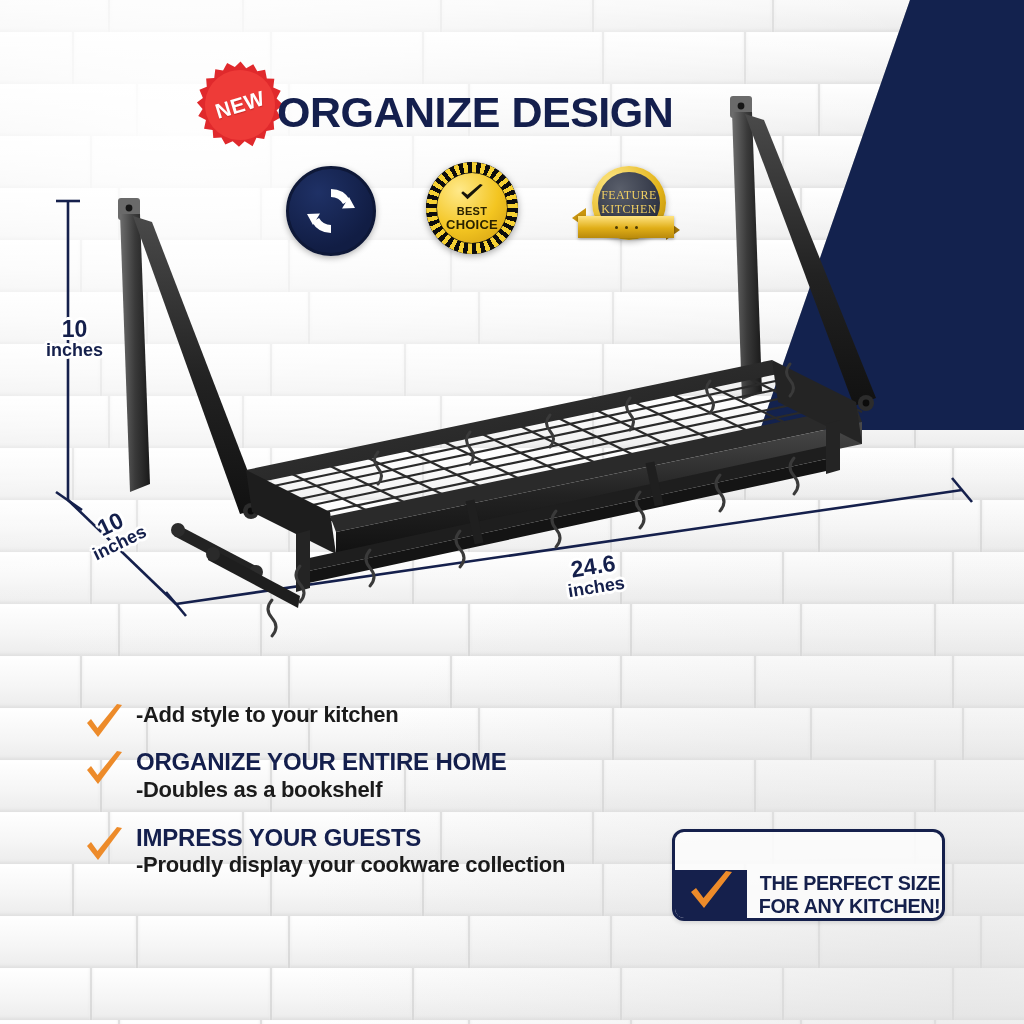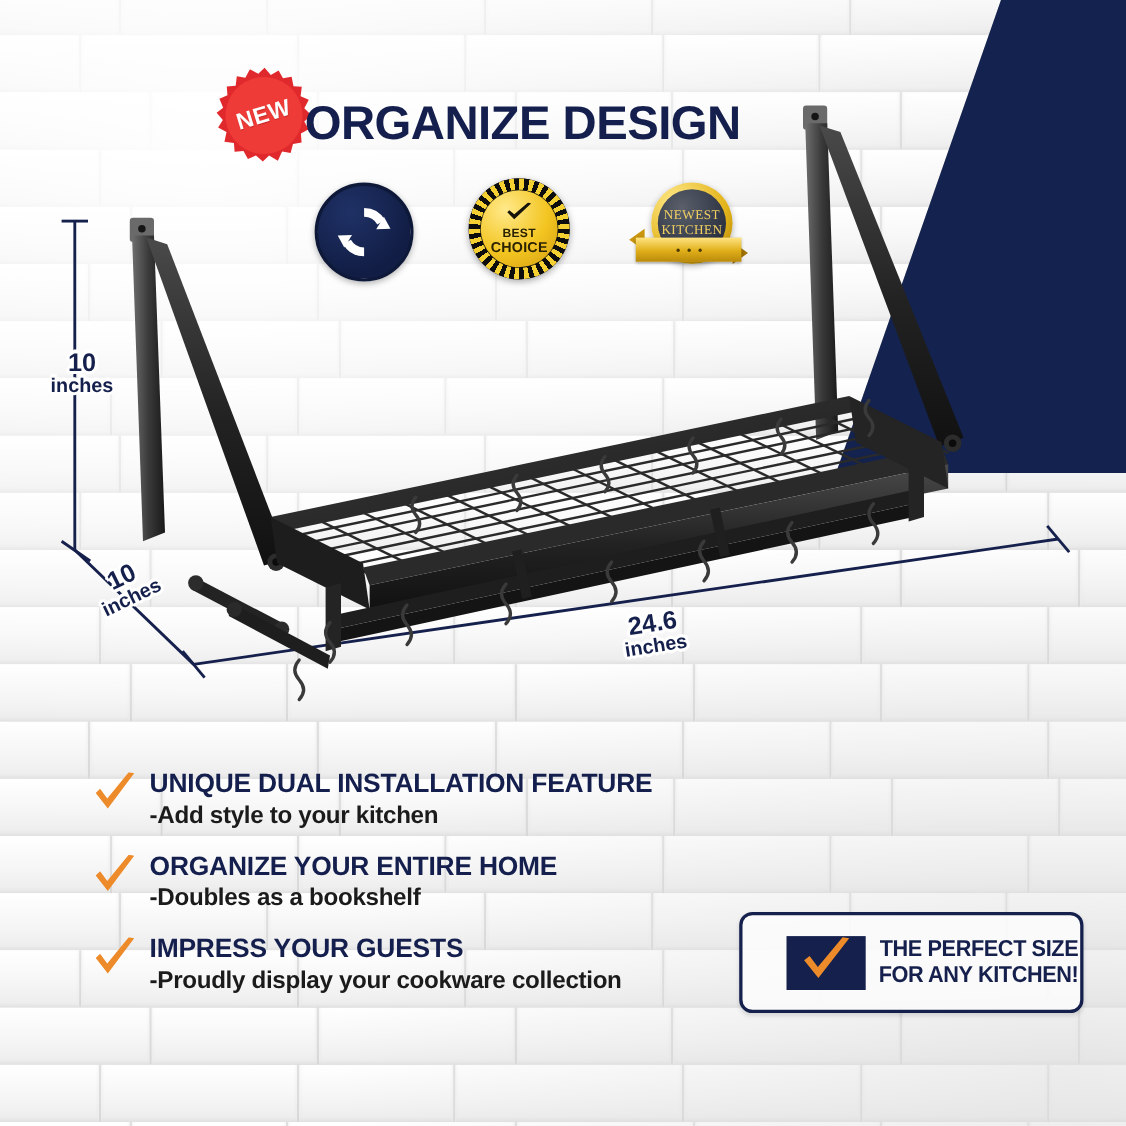--- a/index.html
+++ b/index.html
@@ -101,21 +101,21 @@
   
   .benefits{position:absolute;left:84px;top:700px;width:620px;}
   .bitem{position:relative;margin-bottom:22px;padding-left:52px;}
   .bcheck{position:absolute;left:0;top:2px;width:40px;height:40px;}
   .btitle{font-size:24px;font-weight:700;color:#141f4d;letter-spacing:-.2px;line-height:1.08;}
   .bsub{font-size:22px;font-weight:700;color:#1b1b1b;letter-spacing:-.3px;line-height:1.15;margin-top:2px;}
 
   
   .callout{position:absolute;left:672px;top:829px;width:267px;height:86px;
      border:3px solid #15204c;border-radius:12px;background:rgba(252,252,252,.88);
-     display:flex;align-items:center;overflow:hidden;box-shadow:0 2px 4px rgba(0,0,0,.12);padding-left:40px;}
+     display:flex;align-items:flex-end;overflow:hidden;box-shadow:0 2px 4px rgba(0,0,0,.12);}
   .callout .capleft{width:72px;background:#15204c;display:flex;align-items:center;justify-content:center;flex:0 0 72px;}
   .callout .captext{flex:1;display:flex;flex-direction:column;align-items:center;justify-content:center;padding:0 6px;}
   .callout .captext div{font-size:21px;font-weight:700;color:#15204c;line-height:1.12;
      letter-spacing:-.4px;transform:scaleX(.94);transform-origin:center;white-space:nowrap;}
 </style>
 </head>
 <body>
 
 <div id="stage">
 
@@ -376,21 +376,21 @@
         <span class="bc1">BEST</span>
         <span class="bc2">CHOICE</span>
       </div>
     </div>
 
     <div class="badge-new">
       <div class="tail tailL"></div>
       <div class="tail tailR"></div>
       <div class="ring"></div>
       <div class="disc">
-        <span class="nd1">NEWEST</span>
+        <span class="nd1">FEATURE</span>
         <span class="nd2">KITCHEN</span>
       </div>
       <div class="ribbon">
         <i></i>
           <i></i>
           <i></i>
       </div>
     </div>
   </div>
 
@@ -537,21 +537,20 @@
   </div>
 
   <div class="benefits">
 
     <div class="bitem">
       <span class="bcheck">
         <svg viewBox="0 0 40 40" width="40" height="40" aria-hidden="true">
           <path d="M3 19 L14 33 L38 1 L33 0 L13.5 24 L7 15 Z" fill="#ed8b2a"></path>
         </svg>
       </span>
-      <div class="btitle">UNIQUE DUAL INSTALLATION FEATURE</div>
       <div class="bsub">-Add style to your kitchen</div>
     </div>
 
     <div class="bitem">
       <span class="bcheck">
         <svg viewBox="0 0 40 40" width="40" height="40" aria-hidden="true">
           <path d="M3 19 L14 33 L38 1 L33 0 L13.5 24 L7 15 Z" fill="#ed8b2a"></path>
         </svg>
       </span>
       <div class="btitle">ORGANIZE YOUR ENTIRE HOME</div>

